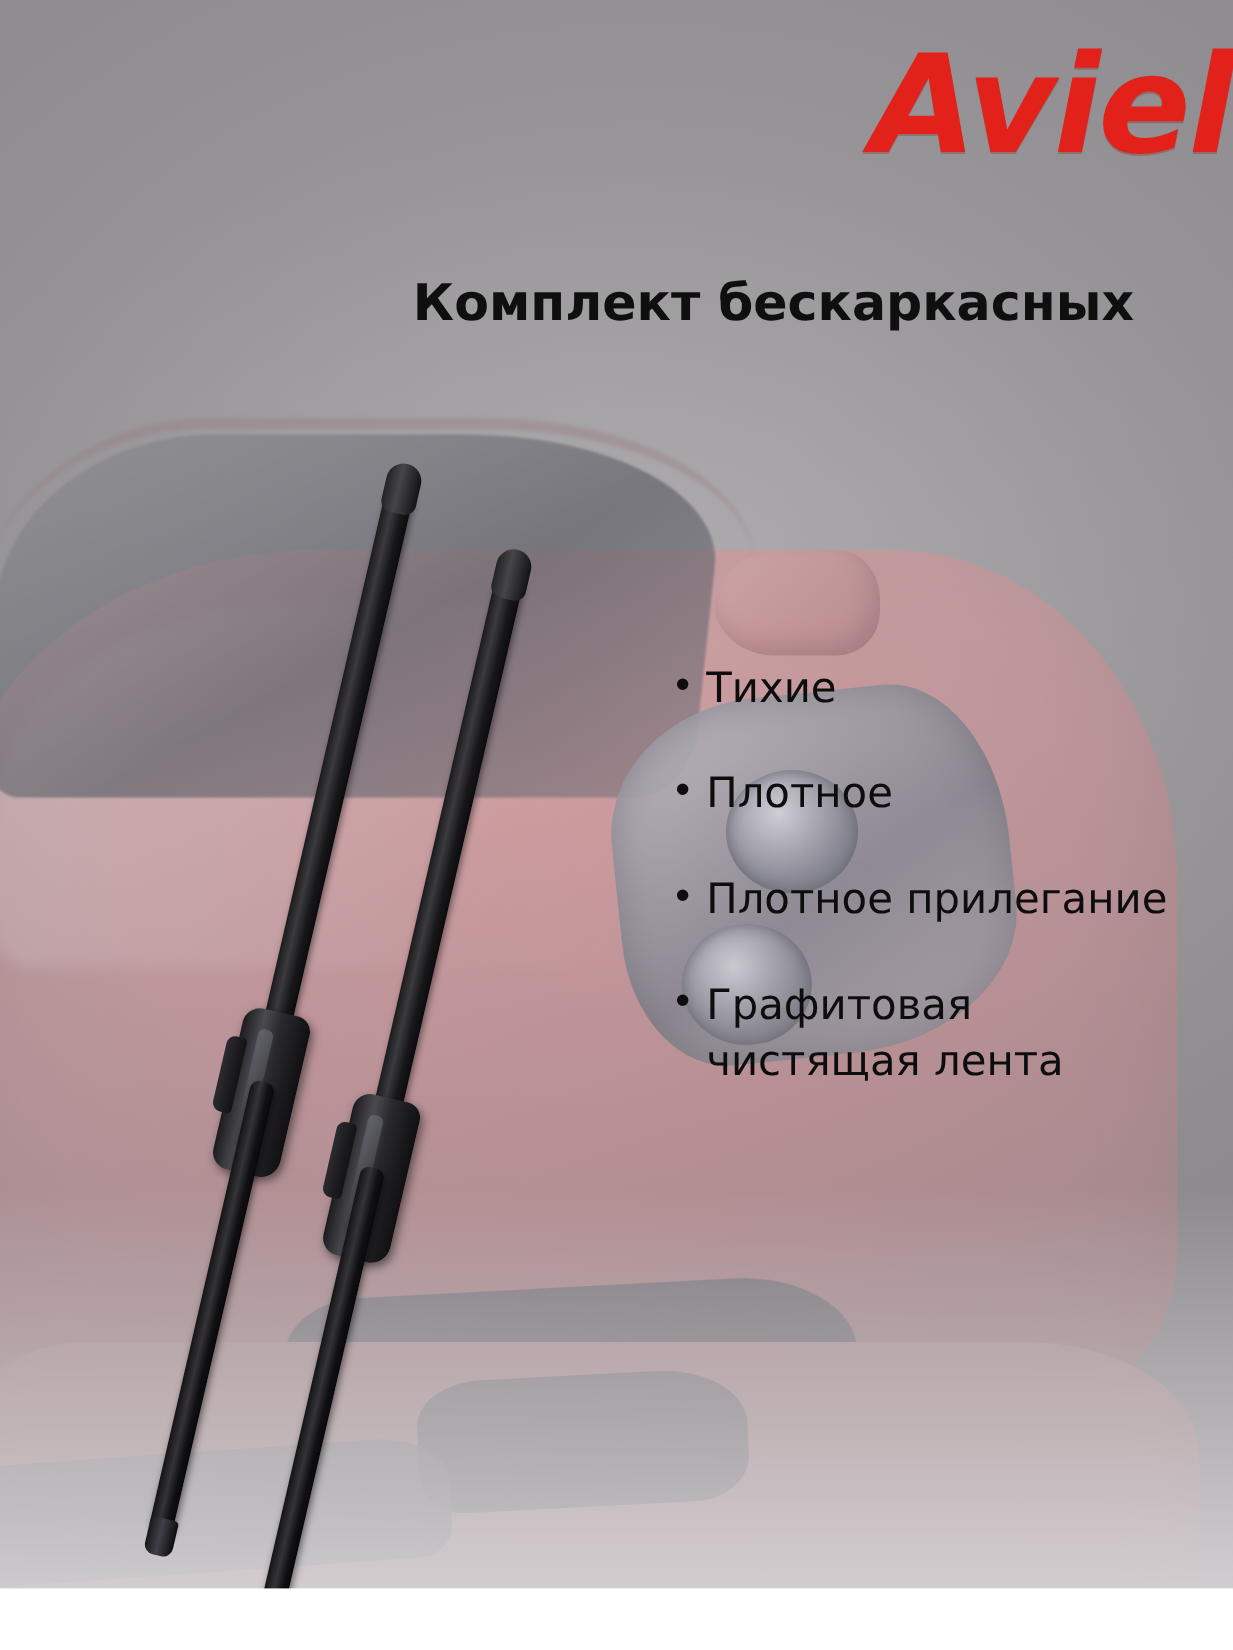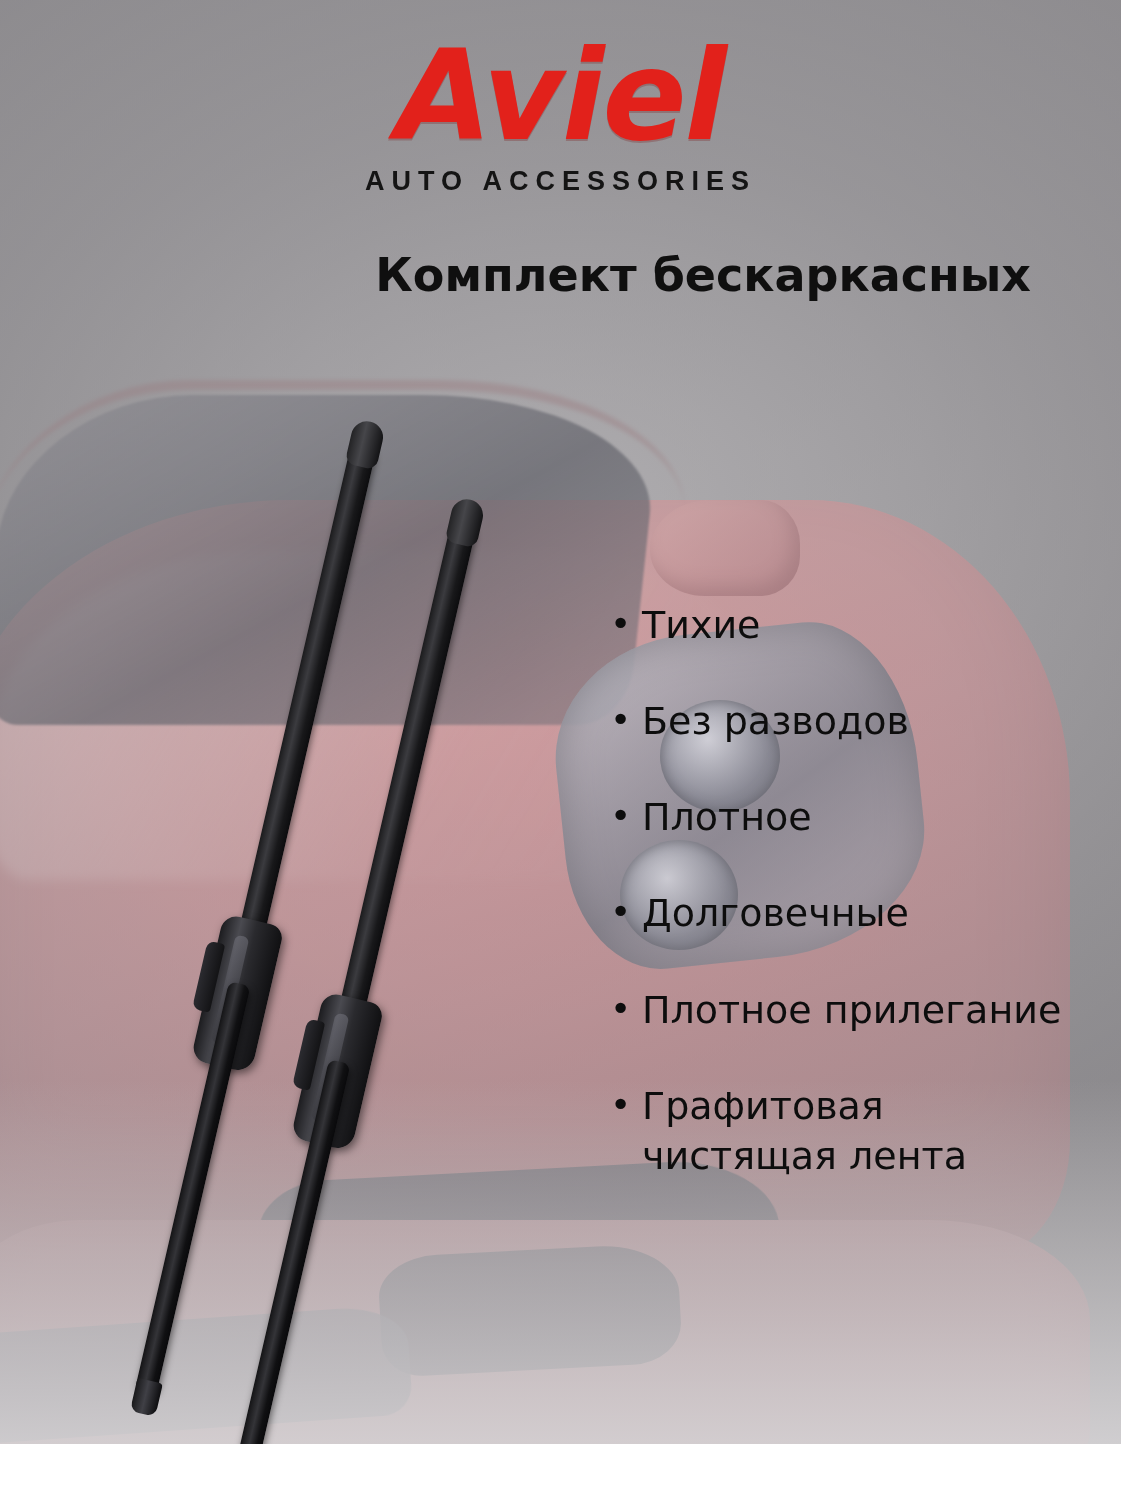--- a/index.html
+++ b/index.html
@@ -249,21 +249,21 @@
     top: 518px;
     transform: rotate(13deg);
   }
 
   
   .logo-block {
     position: absolute;
     left: 0;
     right: 0;
     top: 34px;
-    text-align: center;
+    text-align: right;
     z-index: 6;
   }
   .logo-word {
     font-family: "DejaVu Sans", sans-serif;
     font-weight: bold;
     font-style: italic;
     font-size: 124px;
     line-height: 1;
     color: #e2211b;
     letter-spacing: -2px;
@@ -359,30 +359,27 @@
   <div class="wiper" id="wiper-right">
     <div class="arm"></div>
     <div class="tip"></div>
     <div class="adapter"></div>
     <div class="blade"></div>
     <div class="foot"></div>
   </div>
 
   <div class="logo-block">
     <div class="logo-word">Aviel</div>
-    <div class="logo-sub">AUTO ACCESSORIES</div>
   </div>
 
   <div class="headline">
     <div>Комплект бескаркасных</div>
   </div>
 
   <ul class="features">
     <li>Тихие</li>
-    <li>Без разводов</li>
     <li>Плотное</li>
-    <li>Долговечные</li>
     <li>Плотное прилегание</li>
     <li>Графитовая чистящая лента</li>
   </ul>
 
   <div class="bg-white-strip"></div>
 </div>
 
 </body></html>

